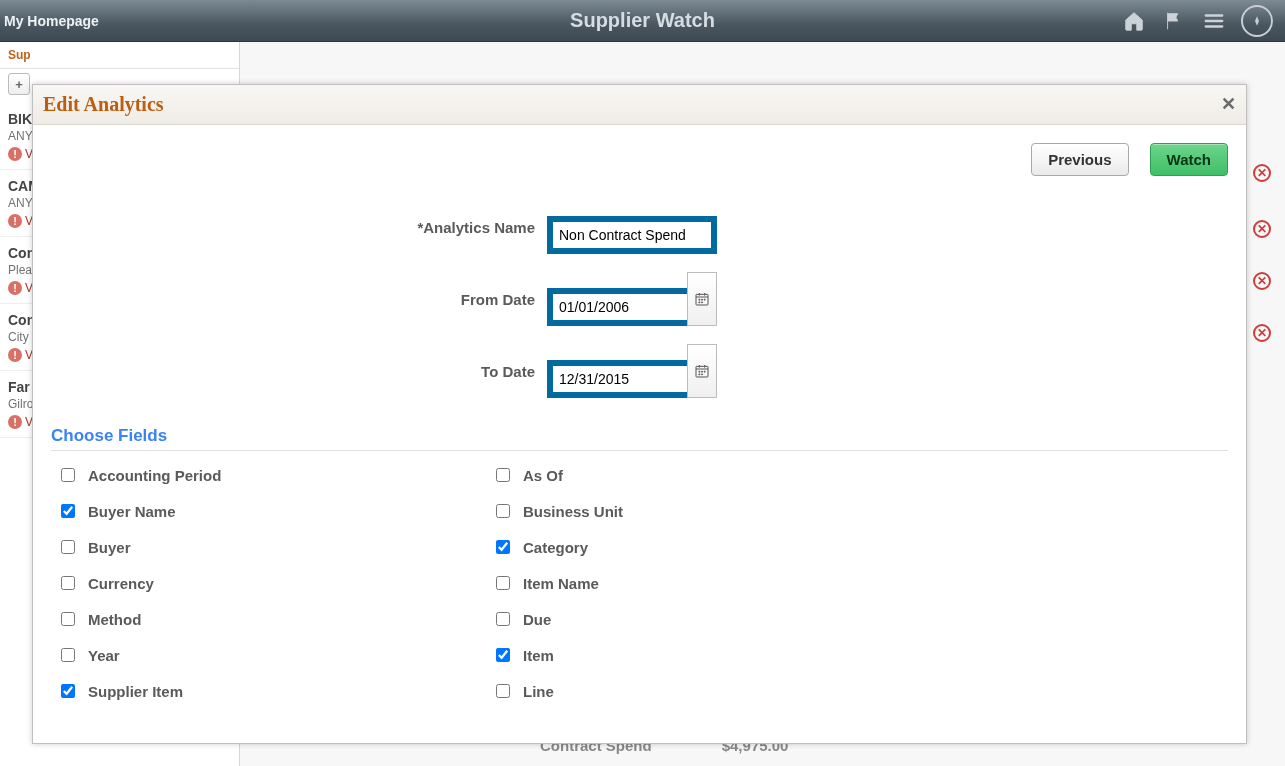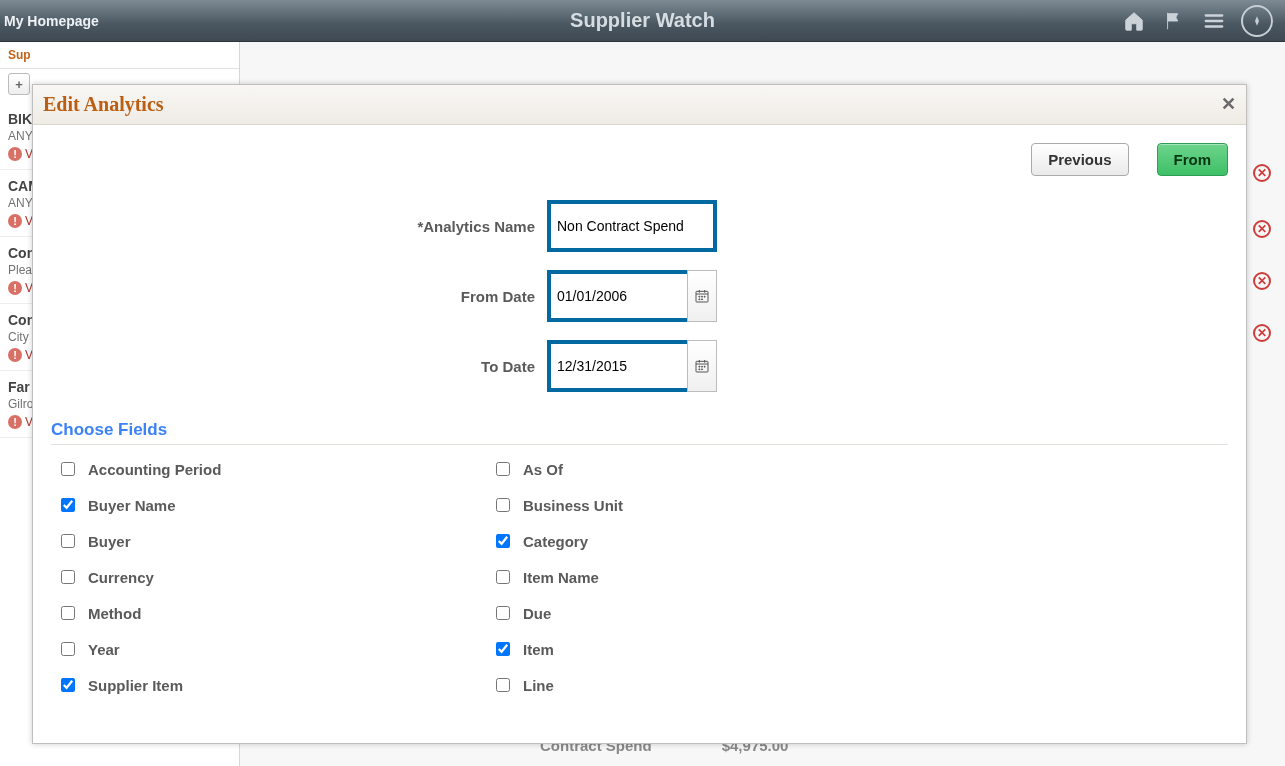--- a/index.html
+++ b/index.html
@@ -102,21 +102,21 @@
     position:absolute; right:10px; top:8px; cursor:pointer;
     color:#6a6a6a; font-size:18px; font-weight:bold;
   }
 
   .modal-scroll {
     flex:1; overflow-y:auto; overflow-x:hidden;
     padding: 0 18px 18px 18px;
     position:relative;
   }
 
-  .btn-row { display:flex; justify-content:flex-end; gap:28px; padding:18px 0 6px 0; }
+  .btn-row { display:flex; justify-content:flex-end; gap:21px; padding:18px 0 6px 0; }
   .btn {
     padding:7px 16px; border-radius:4px; font-weight:bold; font-size:15px;
     cursor:pointer; border:1px solid #aaa;
     background:linear-gradient(#ffffff,#eaeaea);
     color:#333;
   }
   .btn.primary {
     border:1px solid #2e9d55;
     background:linear-gradient(#6dd48b,#3fbf67);
     color:#063512;
@@ -124,21 +124,21 @@
   }
 
   .form-area { margin-top:18px; }
   .form-row { display:flex; align-items:center; margin-bottom:18px; }
   .form-row label {
     width:496px; text-align:right; padding-right:12px;
     color:#5a5a5a; font-weight:bold; font-size:15px;
   }
   .form-row .val-static { color:#444; font-size:15px; }
   .form-row input.text {
-    width:170px; padding:14px 6px; border:4px solid #0369a1; font-size:14px;
+    width:170px; padding:5px 6px; border:6px solid #0369a1; font-size:14px;margin-top:16px;
   }
   .date-wrap { display:flex; align-items:stretch; }
   .date-wrap input.text { width:140px; border-right:none; }
   .cal-btn {
     width:30px; border:1px solid #bcbcbc; background:linear-gradient(#fff,#f0f0f0);
     display:flex; align-items:center; justify-content:center; cursor:pointer;
   }
   .cal-btn svg { width:16px; height:16px; fill:none; stroke:#555; stroke-width:1.5;}
 
   .section-title {
@@ -249,21 +249,21 @@
   <div class="modal-wrap">
     <div class="modal-titlebar">
       <span class="t">Edit Analytics</span>
       <span class="close">✕</span>
     </div>
 
     <div class="modal-scroll">
 
       <div class="btn-row">
         <button class="btn">Previous</button>
-        <button class="btn primary">From</button>
+        <button class="btn primary">Watch</button>
       </div>
 
       <div class="form-area">
         <div class="form-row">
           <label>*Analytics Name</label>
           <input class="text" value="Non Contract Spend" style="">
         </div>
         <div class="form-row">
           <label>From Date</label>
           <div class="date-wrap">

